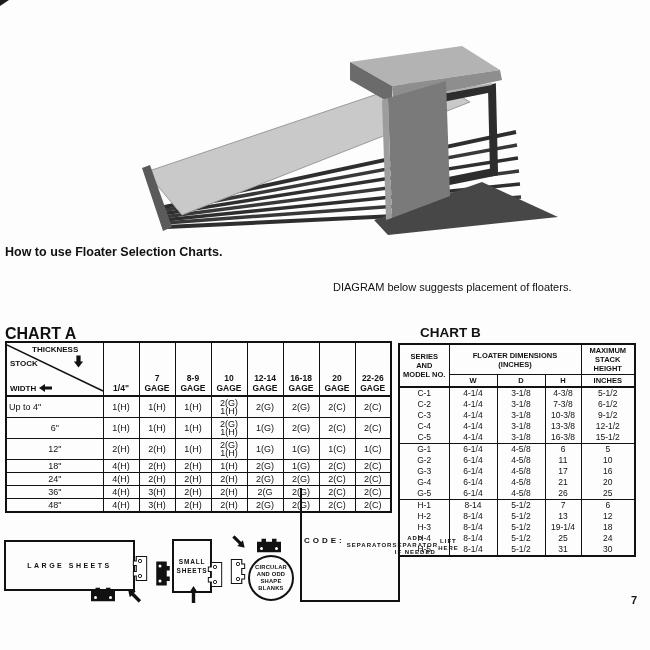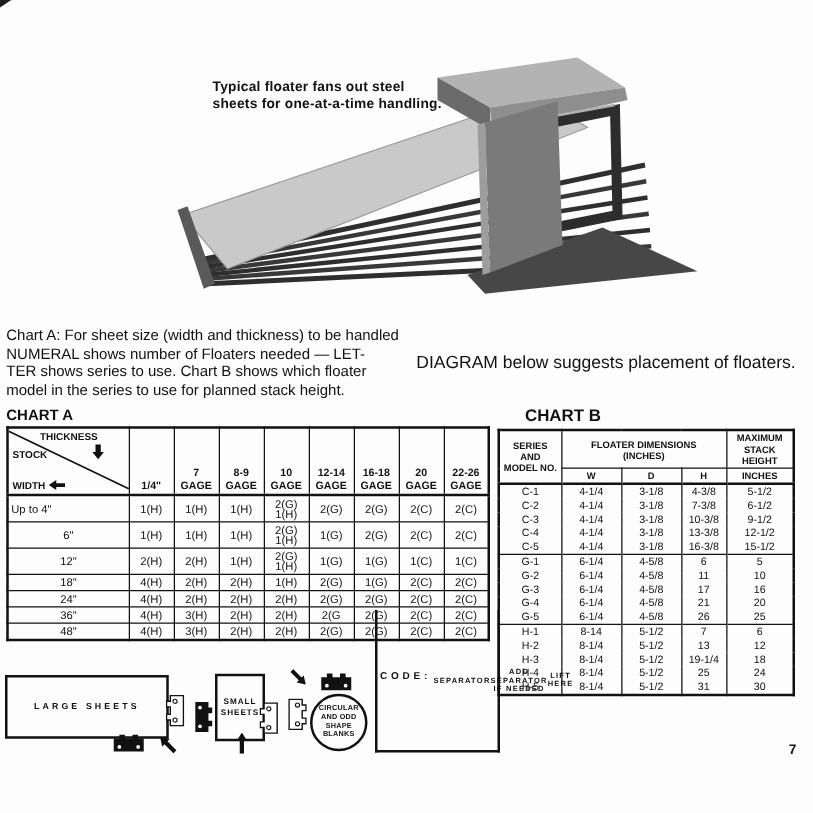--- a/index.html
+++ b/index.html
@@ -12,24 +12,24 @@
 
   
   .photo { position:absolute; left:130px; top:18px; width:430px; height:222px; }
   .photo svg { position:absolute; left:0; top:0; }
   .photo-caption { position:absolute; left:40px; top:46px; font-size:11px; font-weight:bold;
     line-height:13px; letter-spacing:0.2px; }
 
   
   .intro-heading { position:absolute; left:5px; top:245px; font-size:12.5px; font-weight:bold; }
   .intro-body { position:absolute; left:5px; top:261px; font-size:12px; line-height:14.5px; width:340px; }
-  .diagram-note { position:absolute; left:333px; top:281px; font-size:14px; width:315px; }
-
-  
-  .chart-a-title { position:absolute; left:5px; top:325px; font-size:12px; font-weight:bold; }
+  .diagram-note { position:absolute; left:333px; top:281px; font-size:11px; width:315px; }
+
+  
+  .chart-a-title { position:absolute; left:5px; top:325px; font-size:16px; font-weight:bold; }
   table.chart-a { position:absolute; left:5px; top:341px; width:385px; border-collapse:collapse;
     table-layout:fixed; border:2px solid #111; }
   .chart-a th, .chart-a td { border:1px solid #111; }
   .chart-a thead th { border-bottom:2px solid #111; vertical-align:bottom; font-size:8.5px;
     line-height:9.5px; font-weight:bold; padding:1px 0 2px; text-align:center; }
   .a-corner { height:49px; position:relative;margin-left:29px; }
   .a-corner .c-thick { position:absolute; top:2px; left:25px; font-size:8px; }
   .a-corner .c-down-arrow { position:absolute; top:12px; left:66px; }
   .a-corner .c-stock { position:absolute; top:16px; left:3px; font-size:8px; }
   .a-corner .c-width { position:absolute; bottom:2px; left:3px; font-size:8px;
@@ -109,28 +109,23 @@
       <polygon points="220,44 332,28 370,52 262,68" fill="#b3b3b3"></polygon>
       <polygon points="220,44 262,68 262,86 220,62" fill="#6b6b6b"></polygon>
       <polygon points="262,68 370,52 372,62 264,86" fill="#8e8e8e"></polygon>
 
       <path d="M312,80 L362,70 L364,154 L314,164" fill="none" stroke="#2d2d2d" stroke-width="8"></path>
       <line x1="312" y1="75" x2="362" y2="66" stroke="#b0b0b0" stroke-width="2"></line>
 
       <polygon points="258,80 316,63 320,178 262,200" fill="#7a7a7a"></polygon>
       <polygon points="252,82 258,80 262,200 256,202" fill="#9d9d9d"></polygon>
     </svg>
-    <div class="photo-caption pre">Typical floater fans out steel
-sheets for one-at-a-time handling.</div>
   </div>
 
-  <div class="intro-body pre">Chart A: For sheet size (width and thickness) to be handled
-NUMERAL shows number of Floaters needed — LET-
-TER shows series to use. Chart B shows which floater
-model in the series to use for planned stack height.</div>
+  <div class="intro-heading">How to use Floater Selection Charts.</div>
   <div class="diagram-note">DIAGRAM below suggests placement of floaters.</div>
 
   <div class="chart-a-title">CHART A</div>
   <table class="chart-a">
     <colgroup>
       <col style="width:97px">
         <col style="width:36px">
         <col style="width:36px">
         <col style="width:36px">
       <col style="width:36px">

